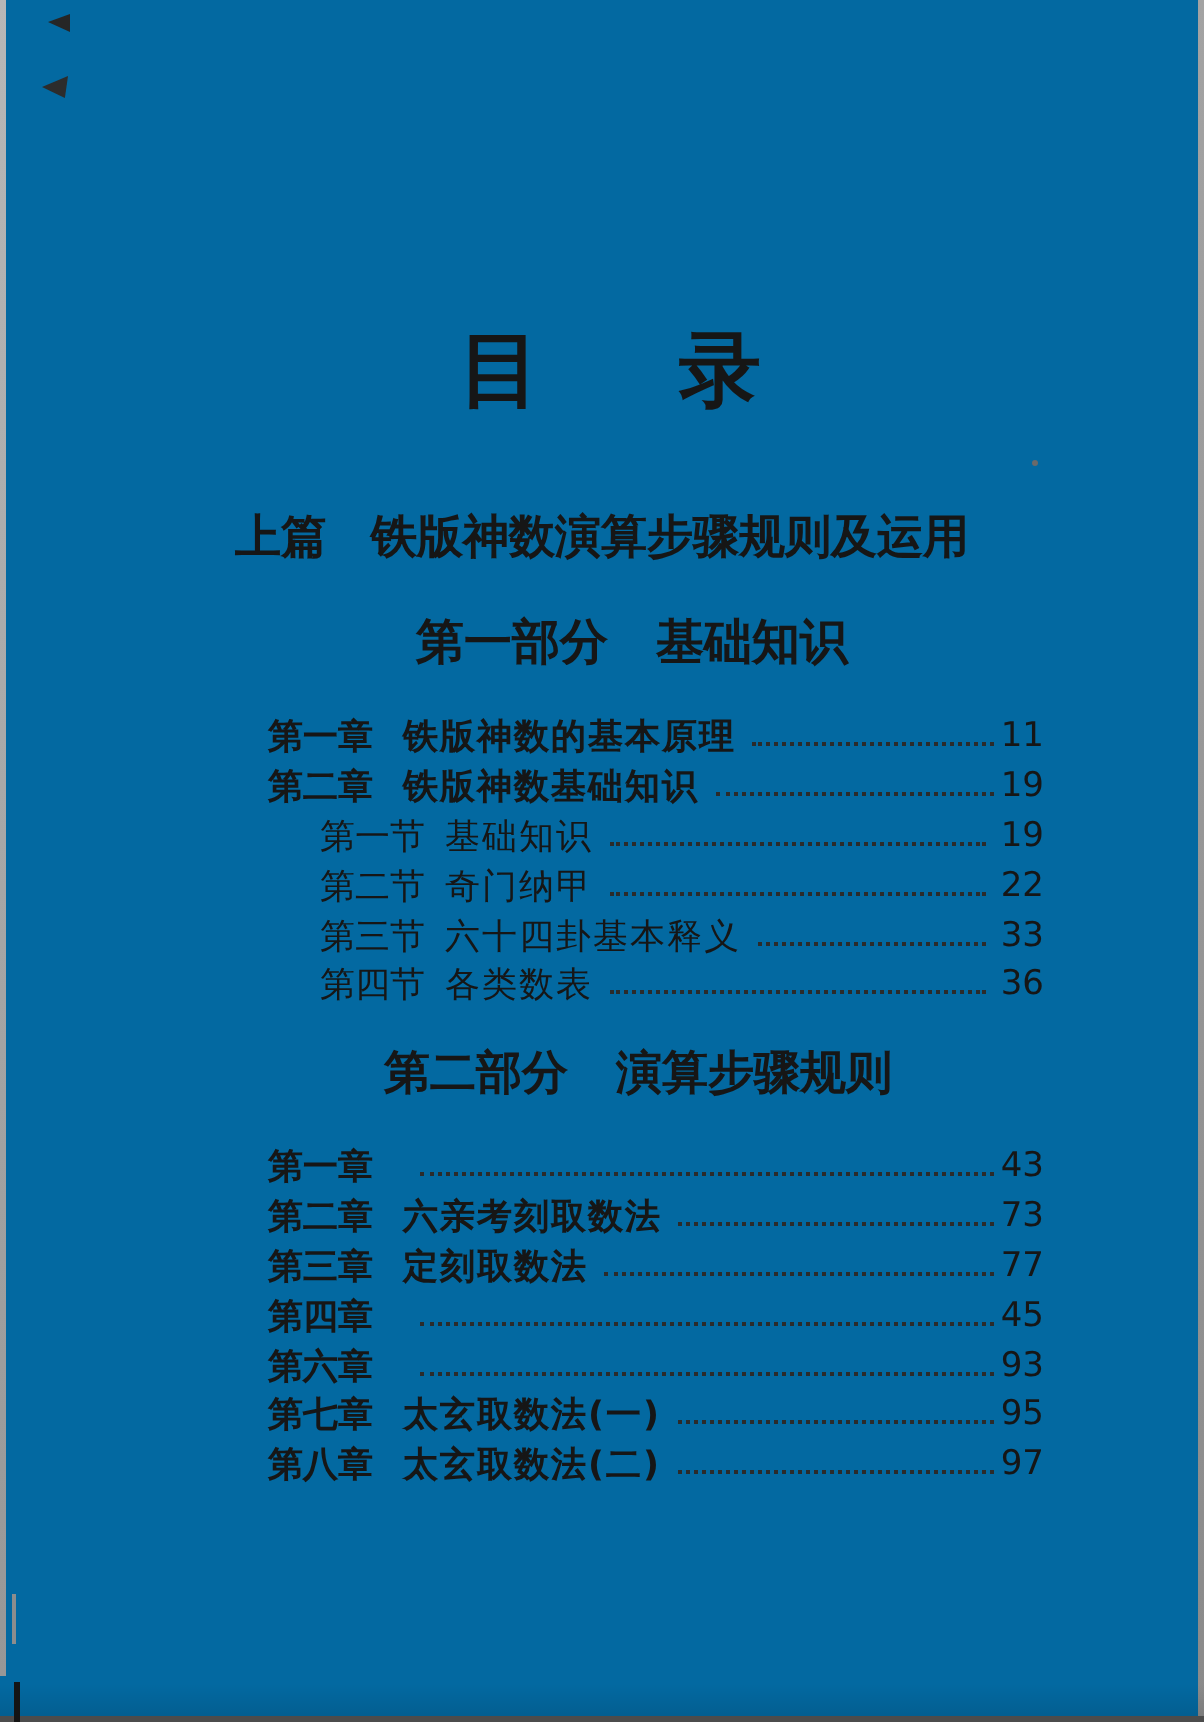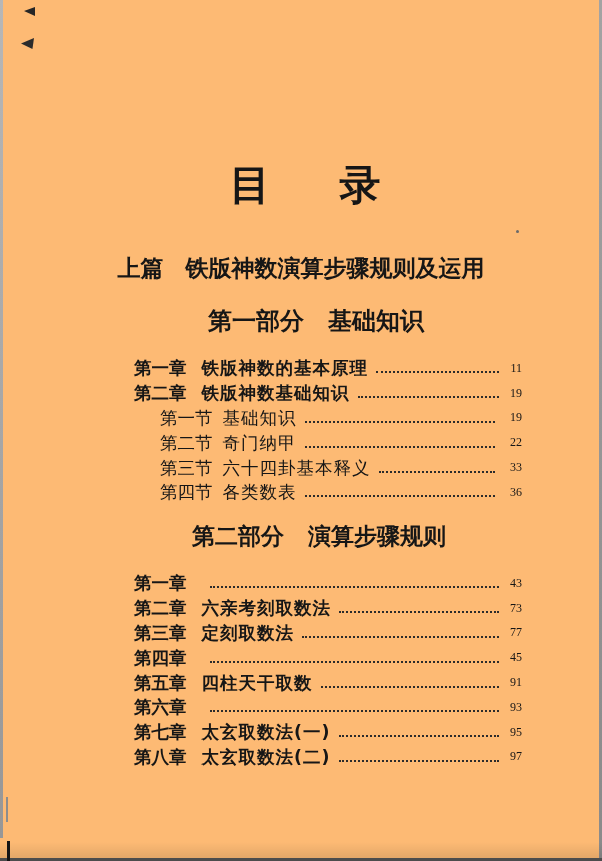--- a/index.html
+++ b/index.html
@@ -1,20 +1,20 @@
 <!DOCTYPE html>
 <html><head>
 <meta charset="utf-8">
 <style>
   html, body { margin: 0; padding: 0; background: #e8e8e8; }
   .scan-page {
     position: relative;
     width: 602px;
     height: 861px;
-    background: #fdba74;
+    background: #0369a1;
     overflow: hidden;
     font-family: "DejaVu Sans", sans-serif;
     color: #161616;
   }
   
   .edge-left   { position:absolute; left:0; top:0; width:3px; height:838px;
                  background:linear-gradient(to bottom,#b7b7b7,#979797); }
   .edge-right  { position:absolute; right:0; top:0; width:3px; height:861px;
                  background:linear-gradient(to bottom,#a3a3a3,#8a8a8a); }
   .bottom-shade{ position:absolute; left:0; bottom:3px; width:100%; height:16px;
@@ -56,21 +56,21 @@
   .toc-2 { top:571px; }
   .toc-row { display:flex; align-items:center; height:24.8px; font-size:17.5px; white-space:nowrap; }
   .toc-row .lbl { font-weight:bold; margin-right:15px; }
   .toc-row .ttl { font-weight:bold; letter-spacing:1px; }
   .toc-row.sect { padding-left:26px; }
   .toc-row.sect .lbl { font-weight:normal; margin-right:10px; }
   .toc-row.sect .ttl { font-weight:normal; }
   .dots { flex:1; height:0; border-bottom:2.4px dotted #2b2b2b; margin-left:8px; margin-right:3px;
           transform:translateY(4px); min-width:30px; }
   .toc-row.sect .dots { margin-right:7px; }
-  .pg { font-size:12px; min-width:20px; text-align:right; font-weight:normal;font-family:Liberation Serif, serif; }
+  .pg { font-size:17px; min-width:20px; text-align:right; font-weight:normal; }
 </style>
 </head>
 <body>
 
 <div class="scan-page">
 
   <div class="edge-left"></div>
   <div class="edge-right"></div>
   <div class="bottom-shade"></div>
   <div class="edge-bottom"></div>
@@ -150,26 +150,20 @@
       <span class="ttl">定刻取数法</span>
       <span class="dots"></span>
       <span class="pg">77</span>
     </div>
     <div class="toc-row">
       <span class="lbl">第四章</span>
       <span class="dots"></span>
       <span class="pg">45</span>
     </div>
     <div class="toc-row">
-      <span class="lbl">第五章</span>
-      <span class="ttl">四柱天干取数</span>
-      <span class="dots"></span>
-      <span class="pg">91</span>
-    </div>
-    <div class="toc-row">
       <span class="lbl">第六章</span>
       <span class="dots"></span>
       <span class="pg">93</span>
     </div>
     <div class="toc-row">
       <span class="lbl">第七章</span>
       <span class="ttl">太玄取数法(一)</span>
       <span class="dots"></span>
       <span class="pg">95</span>
     </div>

